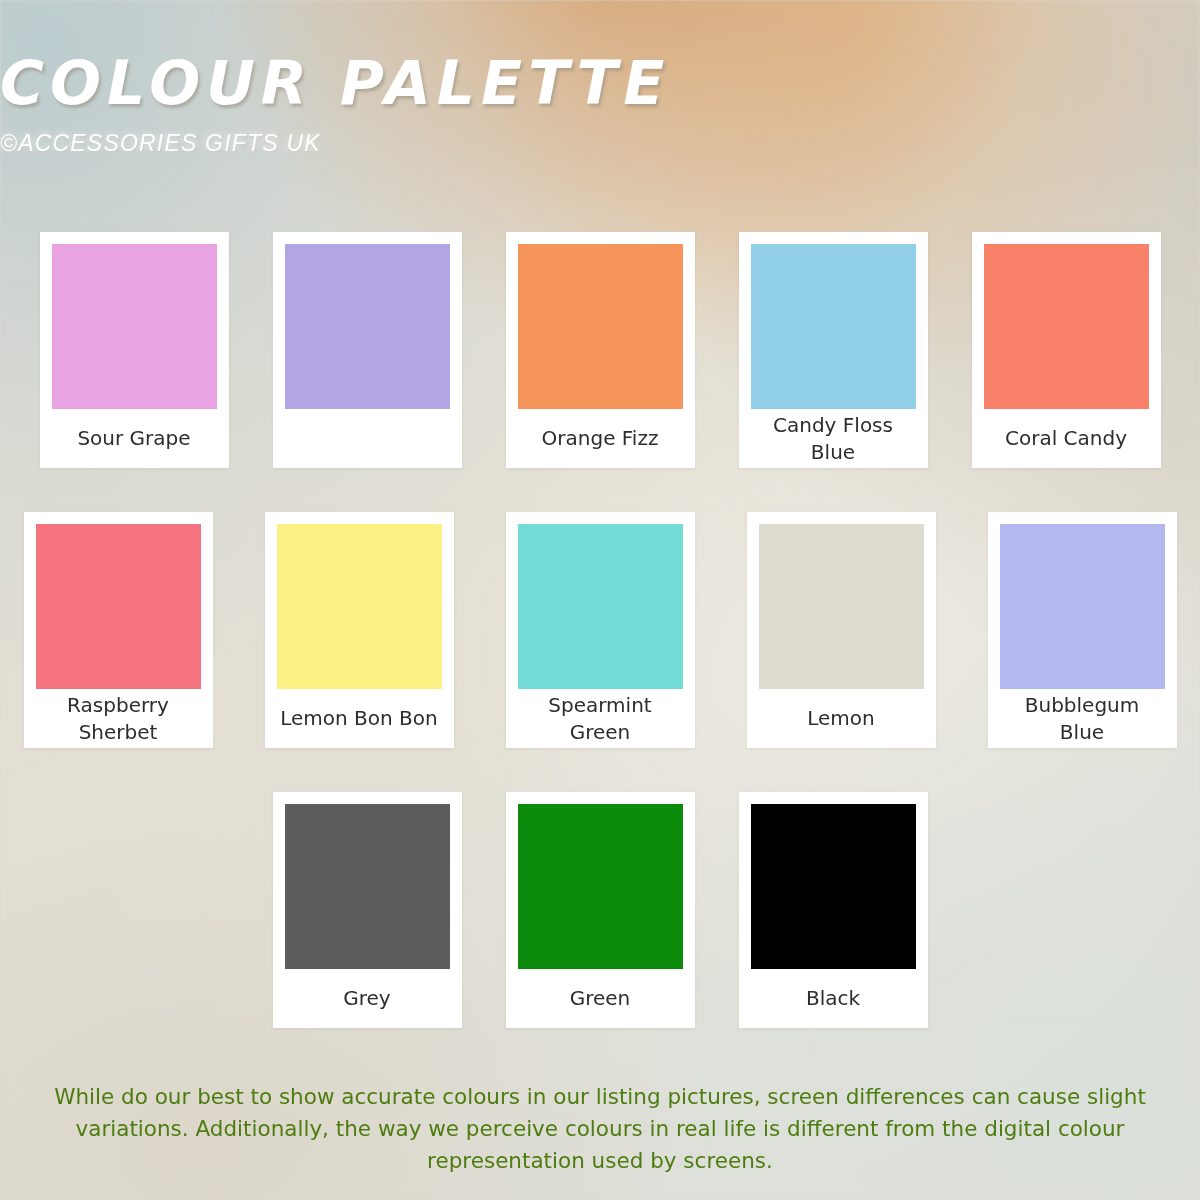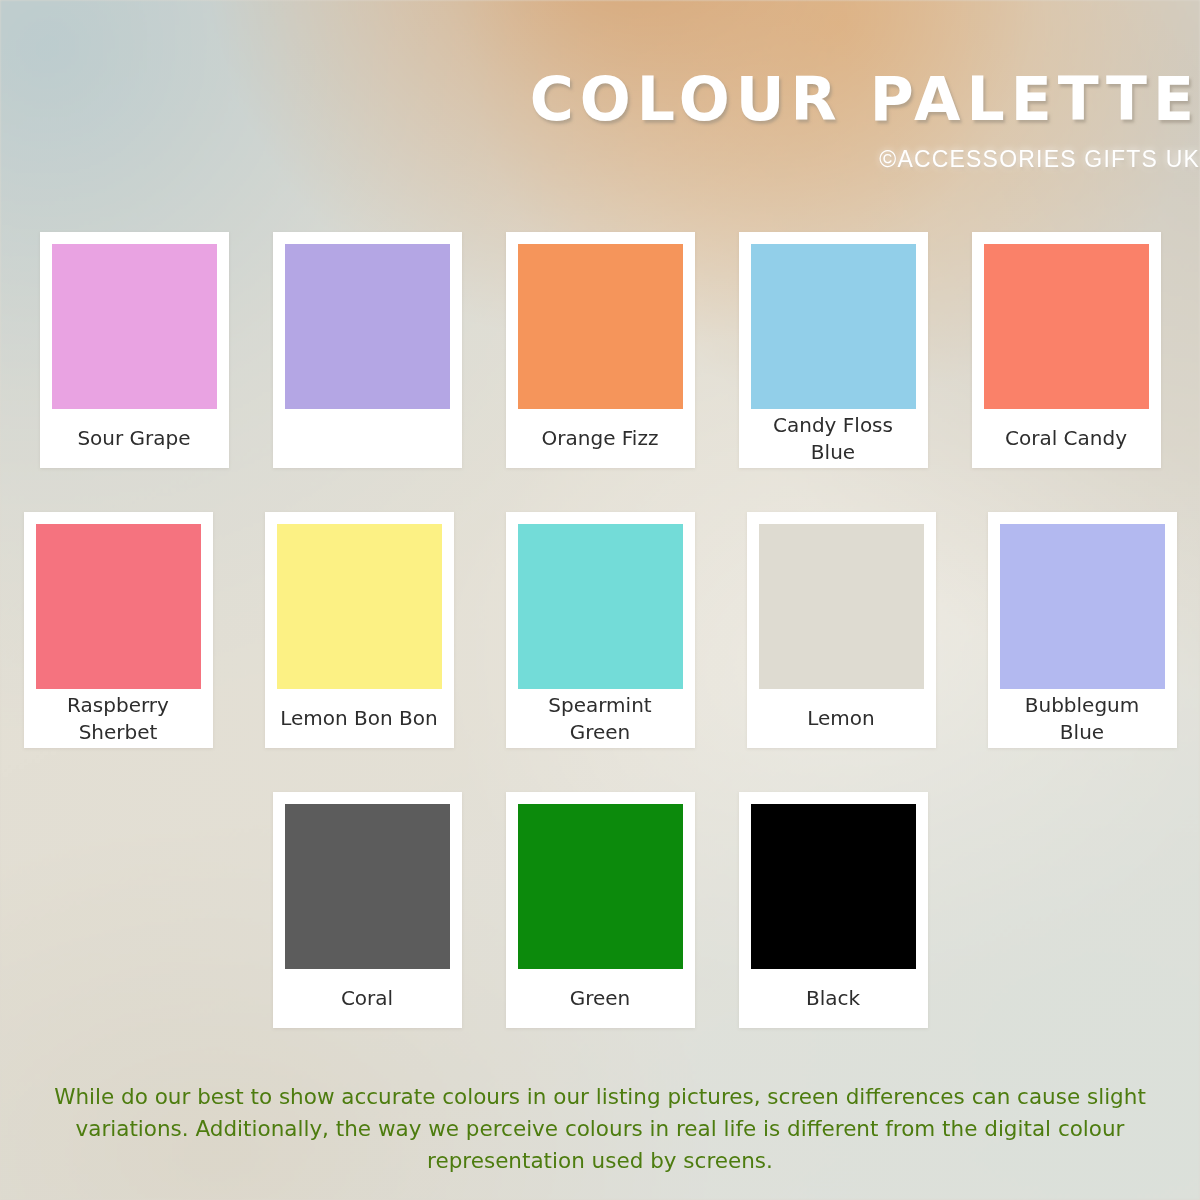--- a/index.html
+++ b/index.html
@@ -37,24 +37,25 @@
   }
 
   #page {
     position: absolute;
     inset: 0;
   }
 
   
   #header {
     position: absolute;
-    top: 68px;
+    top: 52px;
     left: 0;
     width: 1200px;
-    text-align: right;
+    text-align: left;
+    font-style: italic;
   }
   #title {
     font-family: "DejaVu Sans", sans-serif;
     font-weight: 700;
     font-size: 60px;
     letter-spacing: 6px;
     color: #ffffff;
     line-height: 62px;
     text-shadow: 2px 3px 3px rgba(150,140,125,0.55);
     margin: 0;
@@ -202,21 +203,21 @@
         <div class="card">
           <div class="chip" style="background: rgb(179, 185, 240);"></div>
           <div class="caption">Bubblegum Blue</div>
         </div>
       </div>
     </div>
   <div class="row row-3" id="row-3">
       <div class="card-slot">
         <div class="card">
           <div class="chip" style="background: rgb(92, 92, 92);"></div>
-          <div class="caption">Coral</div>
+          <div class="caption">Grey</div>
         </div>
       </div>
       <div class="card-slot">
         <div class="card">
           <div class="chip" style="background: rgb(12, 138, 12);"></div>
           <div class="caption">Green</div>
         </div>
       </div>
       <div class="card-slot">
         <div class="card">

